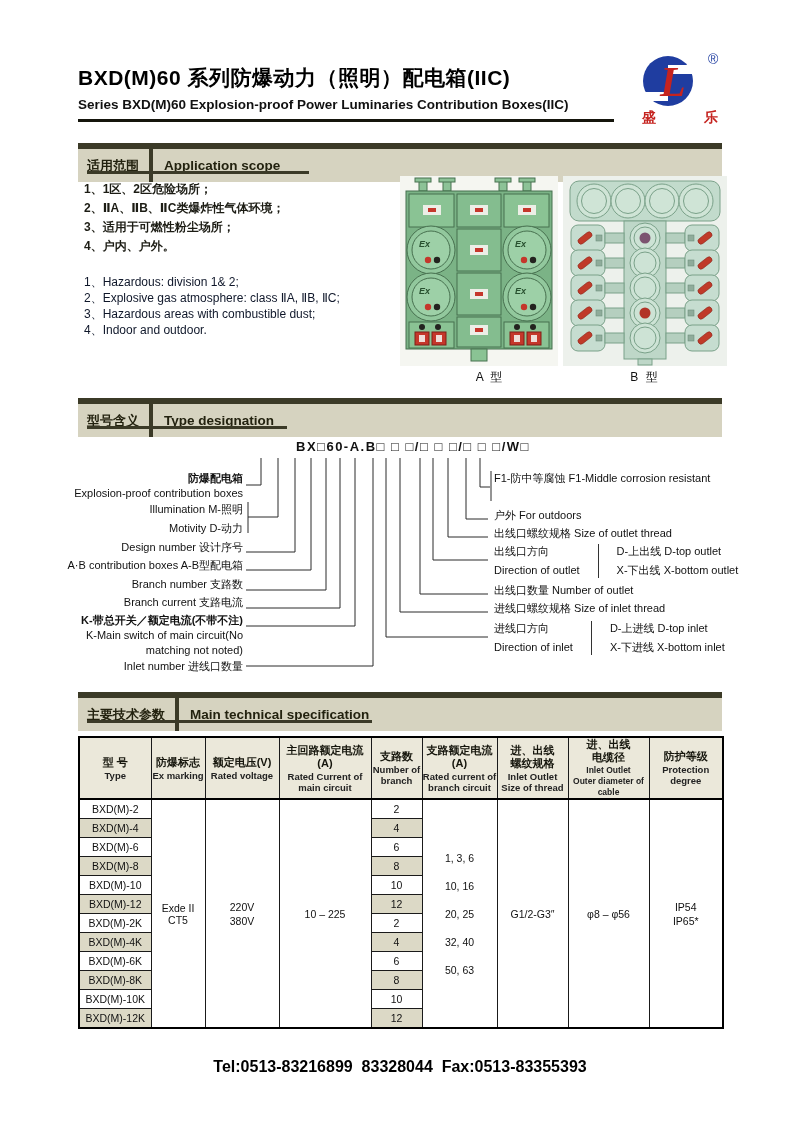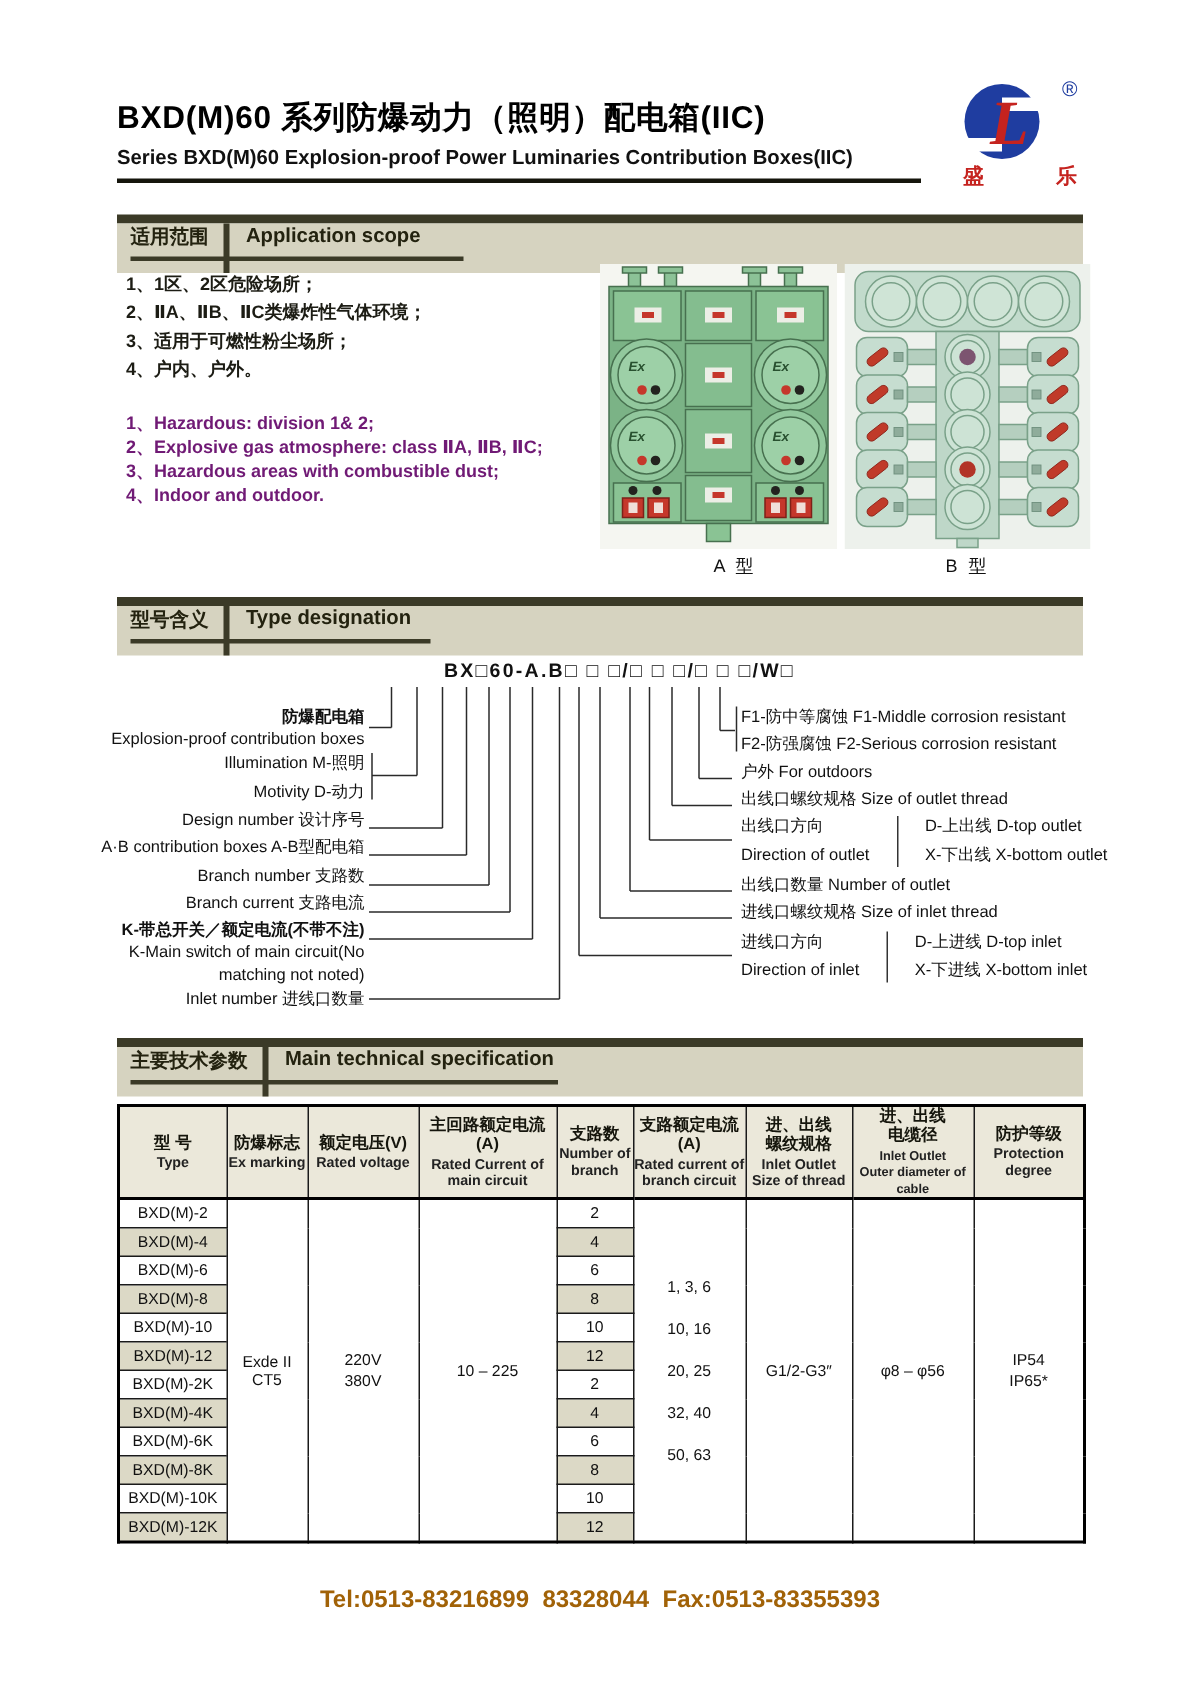--- a/index.html
+++ b/index.html
@@ -8,33 +8,33 @@
 
   
   .title{position:absolute;left:78px;top:64px;font-size:21px;font-weight:bold;color:#000;letter-spacing:.5px;}
   .subtitle{position:absolute;left:78px;top:97px;font-size:13.5px;font-weight:bold;color:#111;}
   .header-rule{position:absolute;left:78px;top:119px;width:536px;height:3px;background:#15150c;}
   .logo{position:absolute;left:624px;top:46px;}
 
   
   .bar{position:absolute;left:78px;width:644px;}
   .bar-strip{height:6px;background:#3b3a27;}
-  .bar-band{height:33px;background:#d6d3c0;display:flex;}
+  .bar-band{height:33px;background:#d6d3c0;display:flex;align-items:center;}
   .bar-cn{font-size:13px;font-weight:bold;color:#23220f;padding:0 10px 0 9px;white-space:nowrap;}
   .bar-divider{width:4px;align-self:stretch;background:#3b3a27;}
   .bar-en{font-size:13.5px;font-weight:bold;color:#23220f;padding-left:11px;white-space:nowrap;}
   .bar-underline{position:absolute;top:28px;left:9px;height:3px;background:#3b3a27;}
 
   
   .scope{position:absolute;left:78px;top:180px;width:644px;height:212px;}
   .scope ul{list-style:none;margin:0;padding:0;position:absolute;left:6px;}
   .cn-list{top:0;}
   .cn-list li{font-size:12px;font-weight:600;line-height:19px;color:#1c1c14;white-space:nowrap;}
   .en-list{top:94px;}
-  .en-list li{font-size:12px;font-weight:700;line-height:16px;color:#701a75;white-space:nowrap;}
+  .en-list li{font-size:12px;font-weight:400;line-height:16px;color:#0f172a;white-space:nowrap;}
   .product{position:absolute;top:-4px;text-align:center;}
   .product-a{left:322px;width:180px;}
   .product-b{left:485px;width:164px;}
   .product .caption{font-size:12px;color:#111;margin-top:3px;letter-spacing:2px;}
   .photo{display:block;}
 
   
   .designation{position:absolute;left:78px;top:438px;width:644px;height:252px;font-size:11px;}
   .designation .code{position:absolute;left:170px;top:1px;font-size:13px;font-weight:bold;letter-spacing:1.5px;color:#111;white-space:nowrap;margin-left:48px;}
   .des-lines{position:absolute;left:0;top:0;}
@@ -55,21 +55,21 @@
   th .cn{display:block;font-size:11px;font-weight:bold;color:#15150c;white-space:pre-line;line-height:13px;}
   th .en{display:block;font-size:9.5px;font-weight:bold;color:#222;white-space:pre-line;line-height:11px;margin-top:1px;}
   th .en.small{font-size:8.5px;}
   tbody td{height:18px;font-size:10.5px;color:#111;}
   td.shade{background:#dcd9c6;}
   .stack{display:flex;flex-direction:column;gap:2px;font-size:10.5px;}
   .stack-wide{display:flex;flex-direction:column;justify-content:center;gap:16px;font-size:10.5px;}
 
   
   .footer{position:absolute;left:0;top:1058px;width:800px;text-align:center;
-          font-size:16px;font-weight:bold;color:#a16207;white-space:pre;}
+          font-size:16px;font-weight:bold;color:#000000;white-space:pre;}
 </style>
 </head>
 <body>
 
 <div class="page">
 
   <div class="title">BXD(M)60 系列防爆动力（照明）配电箱(IIC)</div>
   <div class="subtitle">Series BXD(M)60 Explosion-proof Power Luminaries Contribution Boxes(IIC)</div>
   <div class="header-rule"></div>
 
@@ -343,21 +343,20 @@
       <div style="font-weight:600">K-带总开关／额定电流(不带不注)</div>
       <div>K-Main switch of main circuit(No</div>
       <div>matching not noted)</div>
     </div>
     <div class="dl lh14" style="top:221px">
       <div>Inlet number 进线口数量</div>
     </div>
 
     <div class="dr" style="top:31px">
       <div>F1-防中等腐蚀 F1-Middle corrosion resistant</div>
-      <div>F2-防强腐蚀 F2-Serious corrosion resistant</div>
     </div>
     <div class="dr lh14" style="top:70px">
       <div>户外 For outdoors</div>
     </div>
     <div class="dr lh14" style="top:88px">
       <div>出线口螺纹规格 Size of outlet thread</div>
     </div>
     <div class="dr opt-group" style="top:104px">
       <div class="opt-label">
         <div>出线口方向</div>

